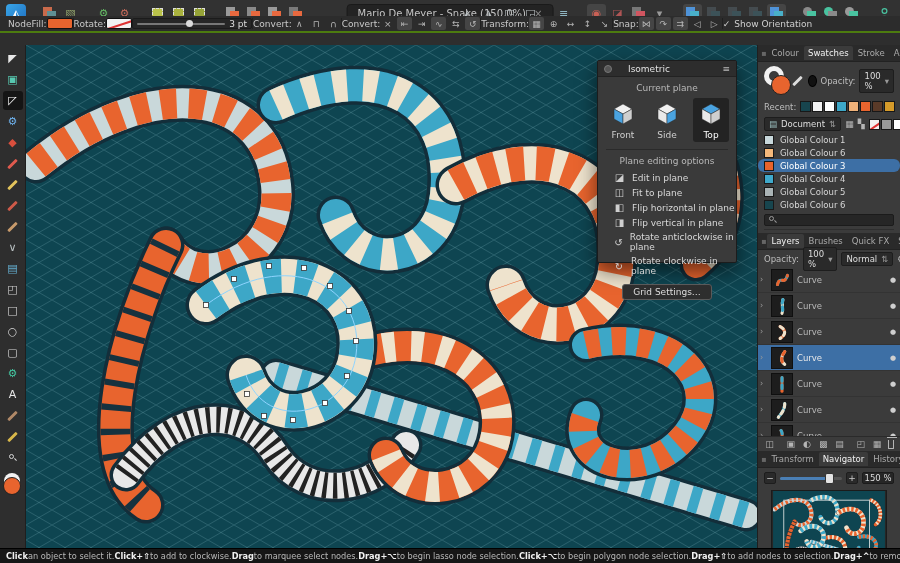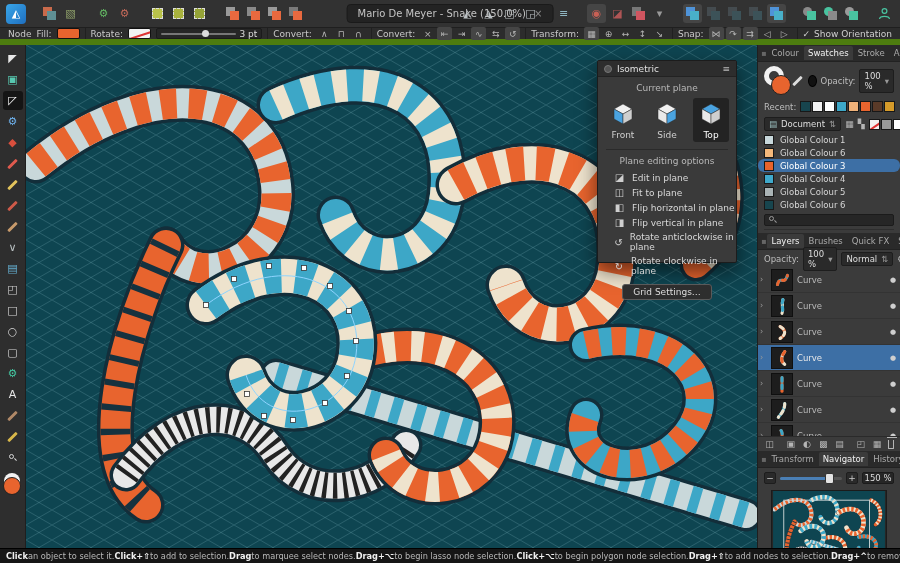--- a/index.html
+++ b/index.html
@@ -18,21 +18,21 @@
   .dbl i{position:absolute;width:9px;height:9px;display:block;}
   .dbl i.a{left:3px;top:3px;}
   .dbl i.b{left:7px;top:7px;}
   .marq i{display:block;width:11px;height:11px;border:1px dashed #ddd;}
   .barg i{display:block;width:3px;height:12px;transform:rotate(45deg);border-radius:1px;}
   #titlepill{position:absolute;left:50%;top:4px;transform:translateX(-50%);height:19px;background:#232323;border:1px solid #1a1a1a;border-radius:4px;display:flex;align-items:center;gap:8px;padding:0 10px;color:#c4c4c4;font-size:10px;white-space:nowrap;}
   #titlepill .x{color:#8a8a8a;font-size:10px;}
   #tb-right{margin-left:auto;display:flex;align-items:center;gap:2px;}
 
   
-  #contextbar{position:absolute;left:0;top:28px;width:900px;height:17px;background:#2c2c2c;border-bottom:6px solid #4d7c0f;display:flex;align-items:center;gap:5px;padding:0 8px;font-size:9px;color:#bdbdbd;white-space:nowrap;}
+  #contextbar{position:absolute;left:0;top:16px;width:900px;height:17px;background:#2c2c2c;border-bottom:2px solid #4d7c0f;display:flex;align-items:center;padding:0 8px;font-size:9px;color:#bdbdbd;white-space:nowrap;}
   #contextbar .lbl{color:#c9c9c9;}
   .cicn{width:15px;height:13px;display:flex;align-items:center;justify-content:center;font-size:9px;color:#b5b5b5;border-radius:2px;}
   .cicn.act{background:#454545;}
   #fill-swatch{width:26px;height:11px;background:#e8642e;border:1px solid #111;border-radius:2px;}
   #stroke-swatch{width:26px;height:11px;background:#f2f2f2;border:1px solid #111;border-radius:2px;position:relative;overflow:hidden;}
   #stroke-swatch:before{content:"";position:absolute;left:-4px;top:4px;width:40px;height:1.5px;background:#d33;transform:rotate(-18deg);}
   #wslider{width:120px;height:11px;display:flex;align-items:center;background:#262626;border:1px solid #1b1b1b;border-radius:2px;padding:0 4px;gap:4px;}
   #wslider .trk{flex:1;height:2px;background:#777;border-radius:1px;position:relative;}
   #wslider .hnd{position:absolute;left:55%;top:-3px;width:7px;height:7px;background:#dcdcdc;border-radius:50%;}
   #wslider .val{color:#ddd;}
@@ -46,21 +46,21 @@
   #colorwell-rail{margin-top:4px;width:20px;height:24px;position:relative;}
   #colorwell-rail .ring{position:absolute;left:1px;top:0;width:16px;height:16px;border-radius:50%;background:#f2f2f2;}
   #colorwell-rail .fillc{position:absolute;left:0px;top:4px;width:18px;height:18px;border-radius:50%;background:#e8642e;border:1px solid #222;}
 
   
   #canvas{position:absolute;left:26px;top:45px;width:731px;height:503px;}
   #canvas svg{display:block;}
 
   
   #isopanel{position:absolute;left:597px;top:60px;width:140px;height:203px;background:#3a3a3a;border:1px solid #1c1c1c;border-radius:2px;box-shadow:0 8px 20px rgba(0,0,0,.55);font-size:9px;}
-  #isopanel header{height:16px;background:#2d2d2d;display:flex;align-items:center;gap:5px;padding:0 6px;border-bottom:1px solid #222;}
+  #isopanel header{height:16px;background:#2d2d2d;display:flex;align-items:center;gap:16px;padding:0 6px;border-bottom:1px solid #222;}
   #isopanel header .dot{width:8px;height:8px;border-radius:50%;background:#555;border:1px solid #777;}
   #isopanel header .ttl{color:#e2e2e2;}
   #isopanel header .menu{margin-left:auto;color:#bbb;}
   .iso-sec{ text-align:center;color:#b9b9b9;margin-top:6px;}
   #planes{display:flex;justify-content:center;gap:8px;margin-top:5px;}
   .plane{width:36px;padding:3px 0 2px;border-radius:3px;display:flex;flex-direction:column;align-items:center;gap:3px;color:#cfcfcf;}
   .plane.sel{background:#232323;color:#fff;}
   #iso-div{height:1px;background:#2a2a2a;margin:7px 8px 0;}
   #iso-opts{margin-top:4px;display:flex;flex-direction:column;}
   .iso-opt{display:flex;align-items:center;gap:7px;padding:2px 0 2px 16px;color:#d9d9d9;}
@@ -684,21 +684,21 @@
             <rect x="70" y="60" width="560" height="360" fill="none" stroke="#cfd8d8" stroke-width="6"></rect>
           </svg>
         </div>
     </div>
   </div>
 
   <div id="statusbar">
       <b>Click</b>
       <span> an object to select it. </span>
       <b>Click+⇧</b>
-      <span> to add to selection. </span>
+      <span> to add to clockwise. </span>
       <b>Drag</b>
       <span> to marquee select nodes. </span>
       <b>Drag+⌥</b>
       <span> to begin lasso node selection. </span>
       <b>Click+⌥</b>
       <span> to begin polygon node selection. </span>
       <b>Drag+⇧</b>
       <span> to add nodes to selection. </span>
       <b>Drag+^</b>
       <span> to remove nodes from selection. </span>

